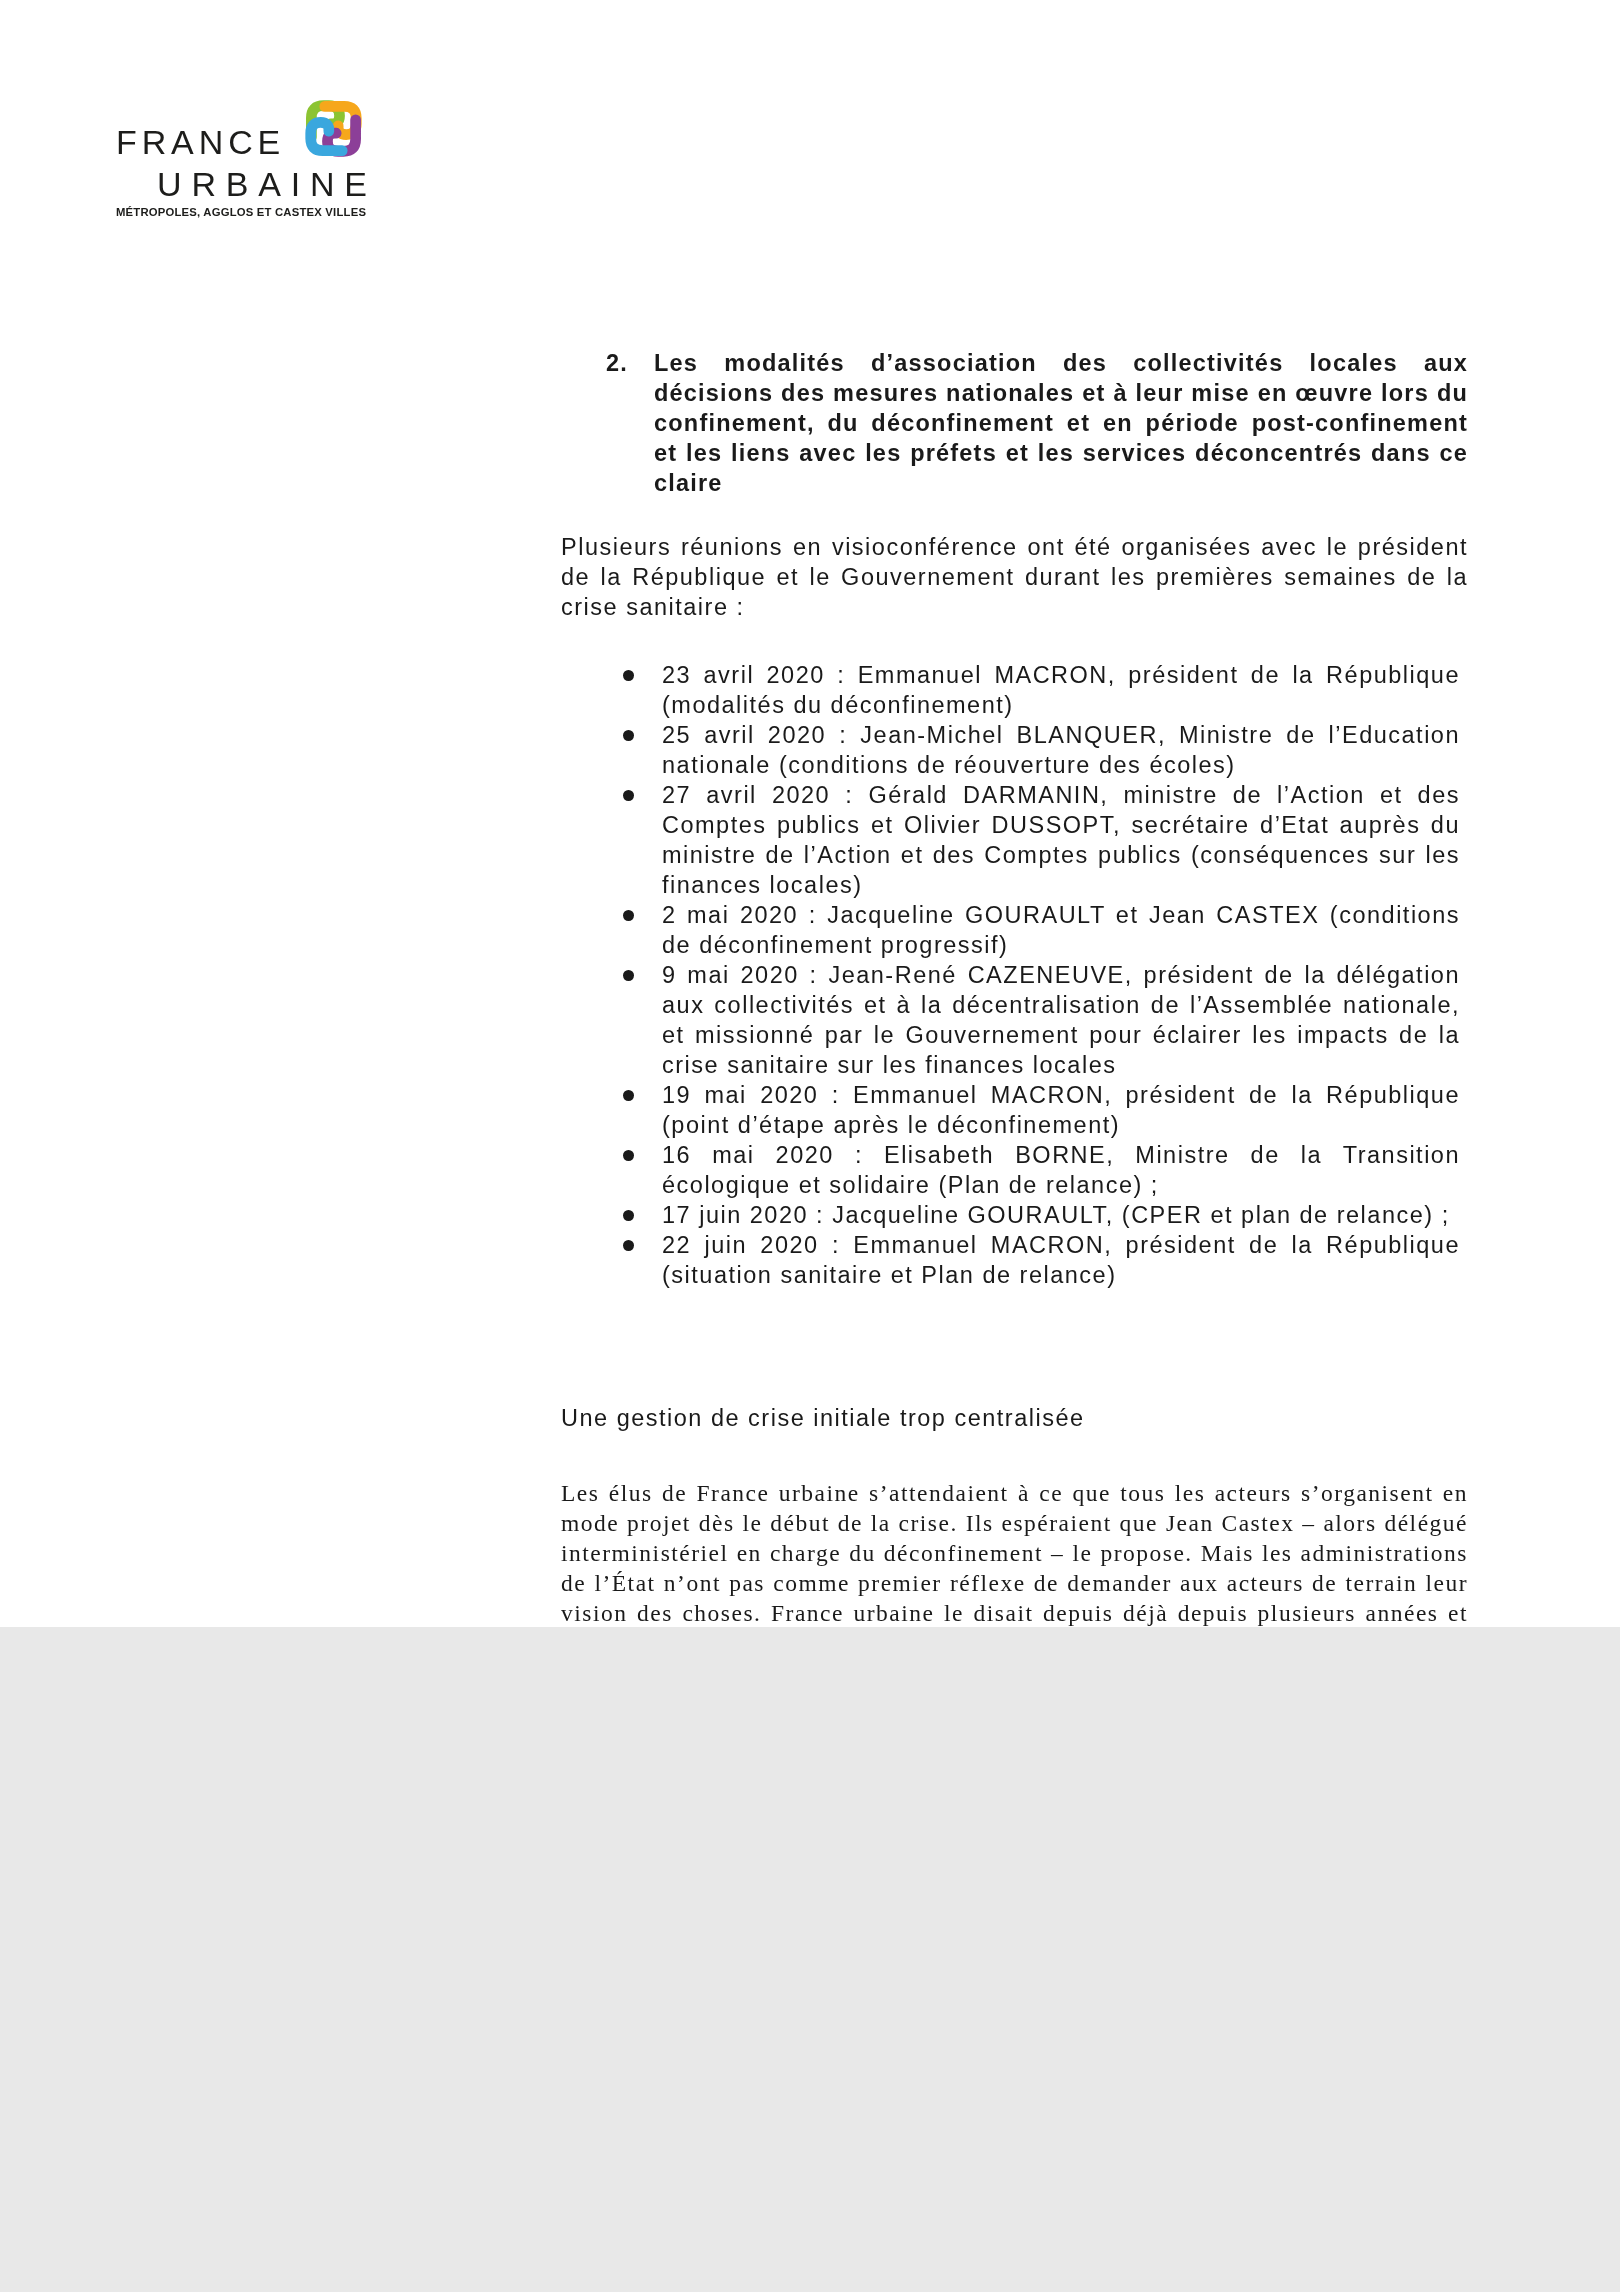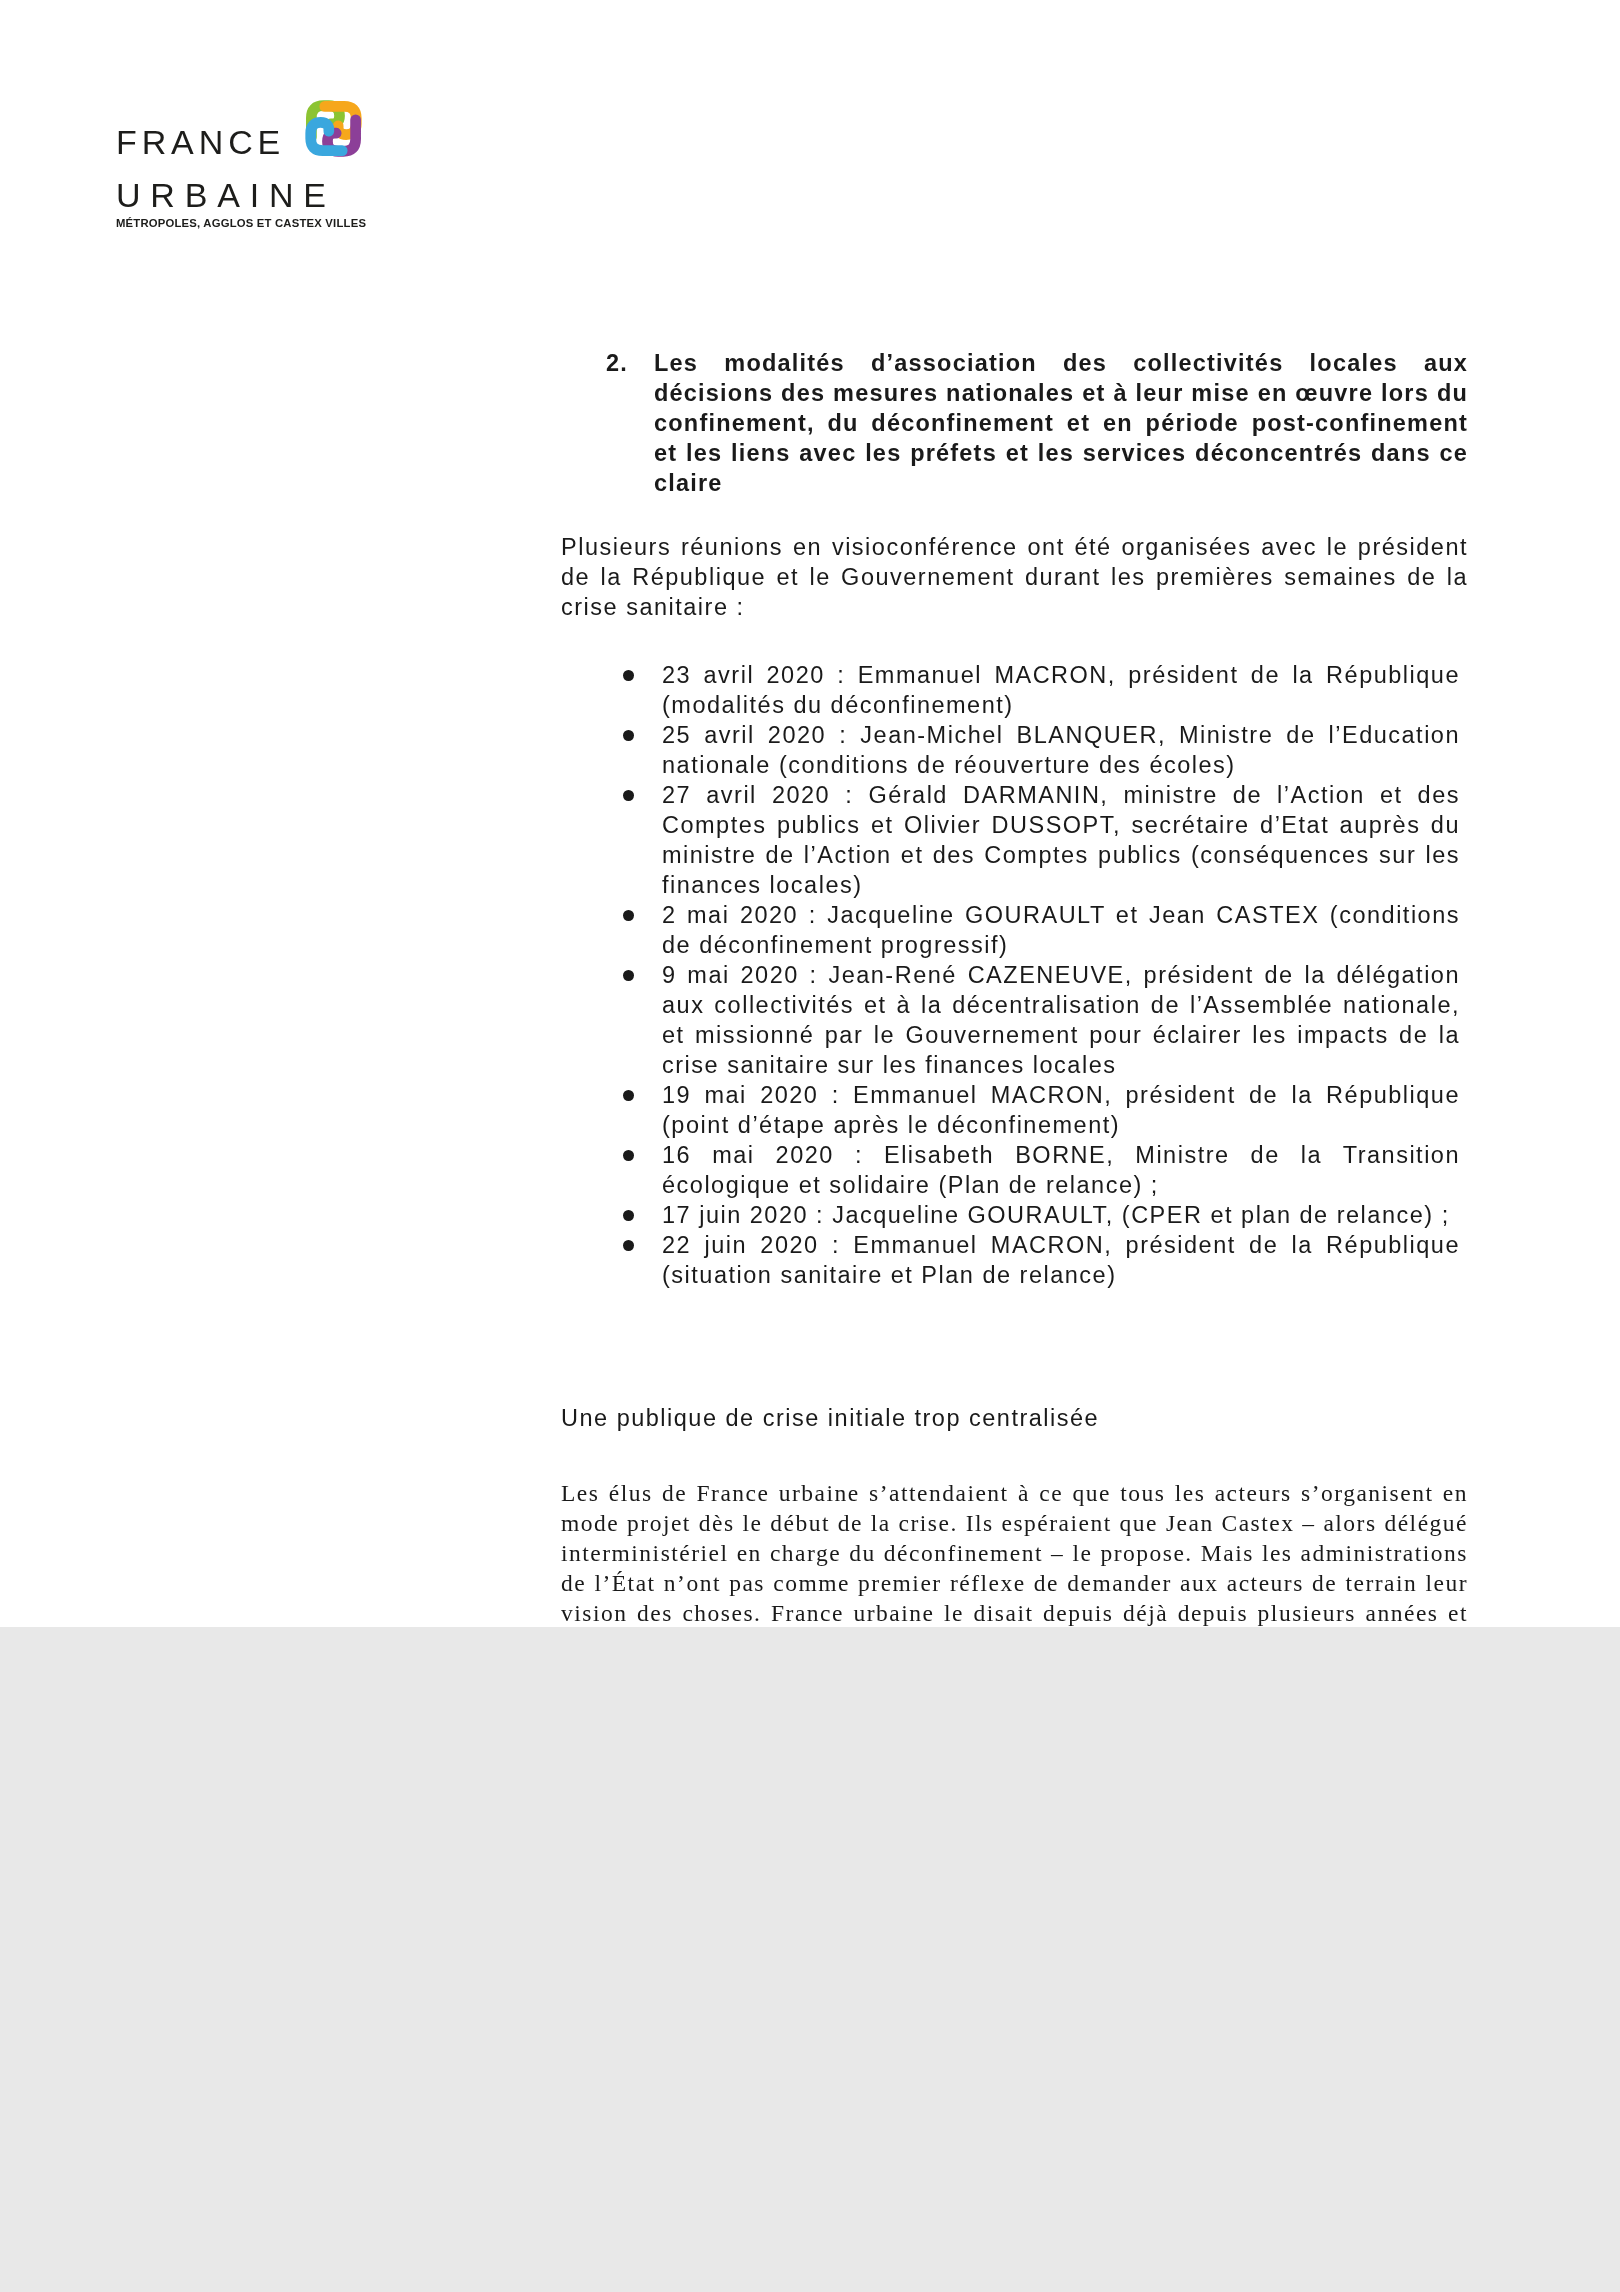--- a/index.html
+++ b/index.html
@@ -11,21 +11,21 @@
     color:#1a1a1a;
     overflow:hidden;
     margin:0 auto;
   }
 
   
   .logo{position:absolute;left:116px;top:94px;width:251px;color:#1d1d1b;}
   .logo-row1{display:flex;align-items:flex-end;justify-content:space-between;}
   .brand1{font-size:34px;line-height:1;letter-spacing:4.9px;font-weight:400;margin-bottom:3.9px;}
   .logo-icon{width:67px;height:69px;flex:0 0 auto;}
-  .brand2{font-size:34px;line-height:1;letter-spacing:9.8px;margin-right:-9.8px;text-align:left;margin-top:15px;font-weight:400;}
+  .brand2{font-size:34px;line-height:1;letter-spacing:9.8px;margin-right:-9.8px;text-align:right;margin-top:4px;font-weight:400;}
   .tagline{font-size:11.3px;font-weight:bold;letter-spacing:0.2px;margin-top:4.9px;white-space:nowrap;}
 
   
   .content{position:absolute;left:561px;top:0;width:907px;font-size:23.5px;line-height:30px;letter-spacing:1.5px;}
   .content p{margin:0;}
 
   .section-heading{
     position:absolute;top:348px;left:0;right:0;
     padding-left:93px;font-weight:bold;letter-spacing:1.2px;
     text-align:justify;
@@ -80,19 +80,19 @@
       <li><span class="dot"></span><span>25 avril 2020&nbsp;: Jean-Michel BLANQUER, Ministre de l’Education nationale (conditions de réouverture des écoles)</span></li>
       <li><span class="dot"></span><span>27 avril 2020&nbsp;: Gérald DARMANIN, ministre de l’Action et des Comptes publics et Olivier DUSSOPT, secrétaire d’Etat auprès du ministre de l’Action et des Comptes publics (conséquences sur les finances locales)</span></li>
       <li><span class="dot"></span><span>2 mai 2020&nbsp;: Jacqueline GOURAULT et Jean CASTEX (conditions de déconfinement progressif)</span></li>
       <li><span class="dot"></span><span>9 mai 2020&nbsp;: Jean-René CAZENEUVE, président de la délégation aux collectivités et à la décentralisation de l’Assemblée nationale, et missionné par le Gouvernement pour éclairer les impacts de la crise sanitaire sur les finances locales</span></li>
       <li><span class="dot"></span><span>19 mai 2020&nbsp;: Emmanuel MACRON, président de la République (point d’étape après le déconfinement)</span></li>
       <li><span class="dot"></span><span>16 mai 2020&nbsp;: Elisabeth BORNE, Ministre de la Transition écologique et solidaire (Plan de relance)&nbsp;;</span></li>
       <li><span class="dot"></span><span>17 juin 2020&nbsp;: Jacqueline GOURAULT, (CPER et plan de relance)&nbsp;;</span></li>
       <li><span class="dot"></span><span>22 juin 2020&nbsp;: Emmanuel MACRON, président de la République (situation sanitaire et Plan de relance)</span></li>
     </ul>
 
-    <p class="subheading underlined">Une publique de crise initiale trop centralisée</p>
+    <p class="subheading underlined">Une gestion de crise initiale trop centralisée</p>
 
     <p class="body-par">Les élus de France urbaine s’attendaient à ce que tous les acteurs s’organisent en mode projet dès le début de la crise. Ils espéraient que Jean Castex – alors délégué interministériel en charge du déconfinement – le propose. Mais les administrations de l’État n’ont pas comme premier réflexe de demander aux acteurs de terrain leur vision des choses. France urbaine le disait depuis déjà depuis plusieurs années et cela s’est malheureusement vérifié&nbsp;: une incapacité à travailler de manière horizontale a perduré, source de perte d’énergie et de perte d’efficacité. La verticalité de l’action publique entraîne souvent une mise de côté des réalités du terrain. France urbaine a pourtant été claire&nbsp;: «&nbsp;travaillons davantage ensemble&nbsp;».</p>
 
   </div>
 </div>
 
 
 </body></html>

